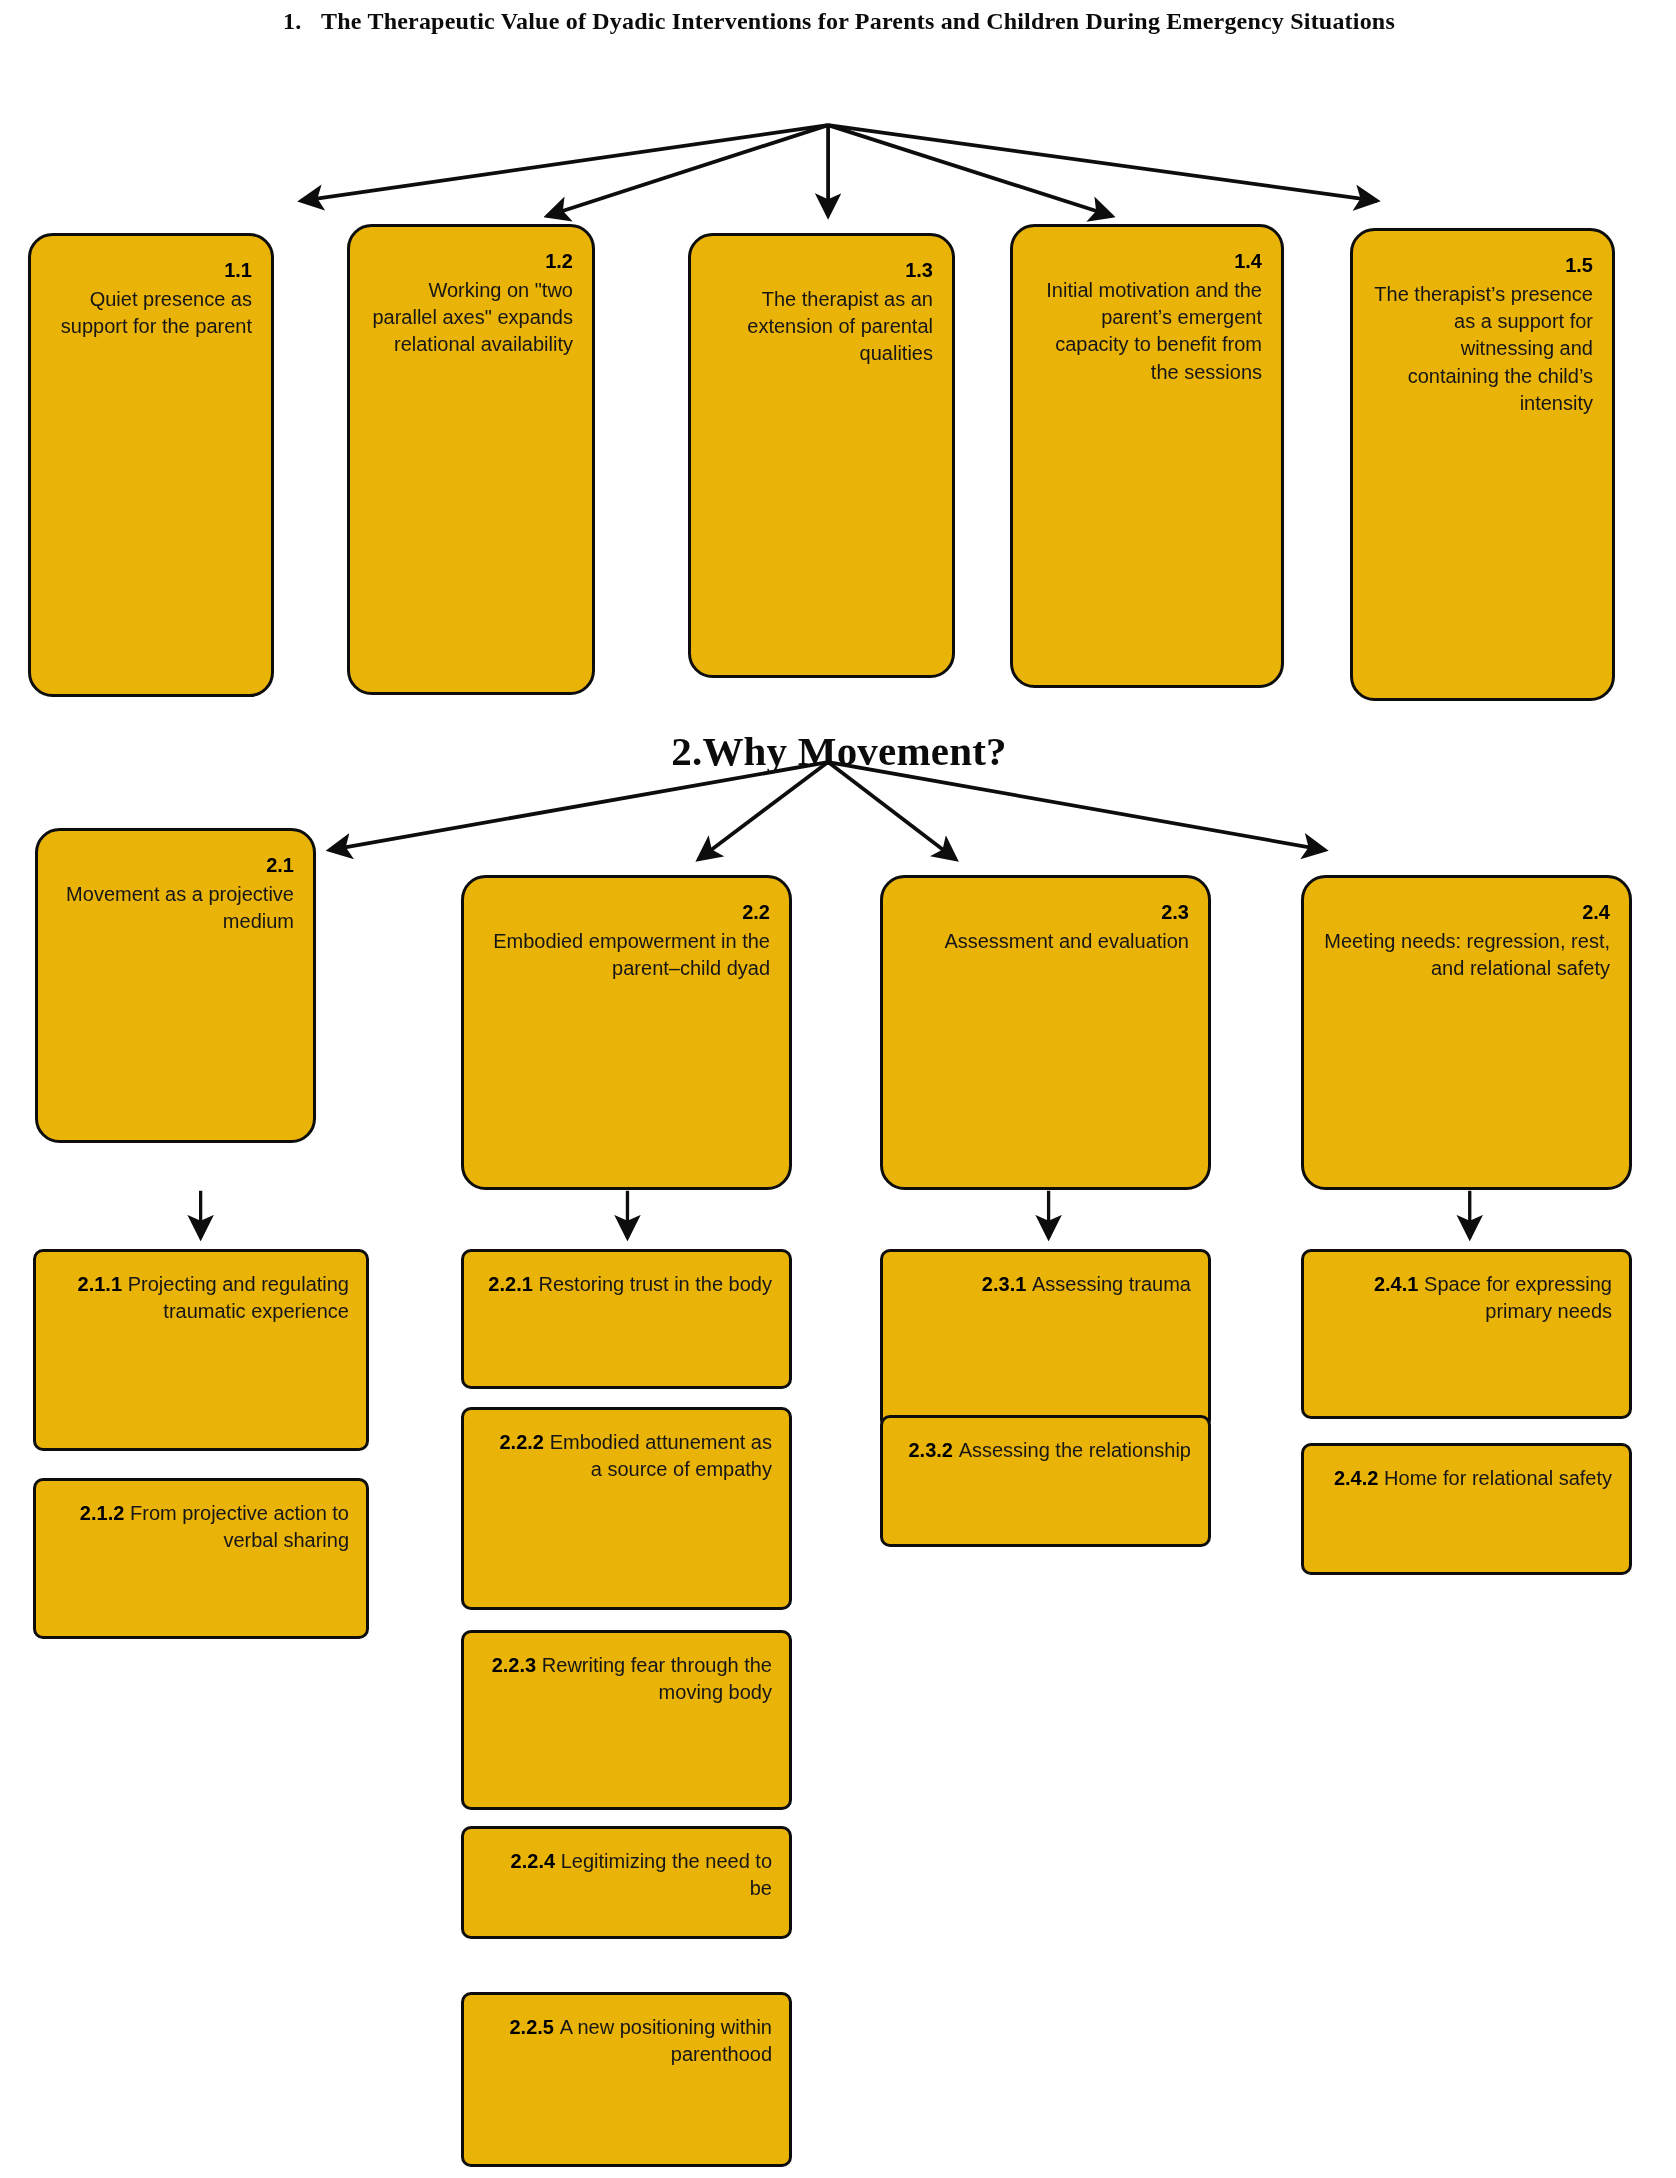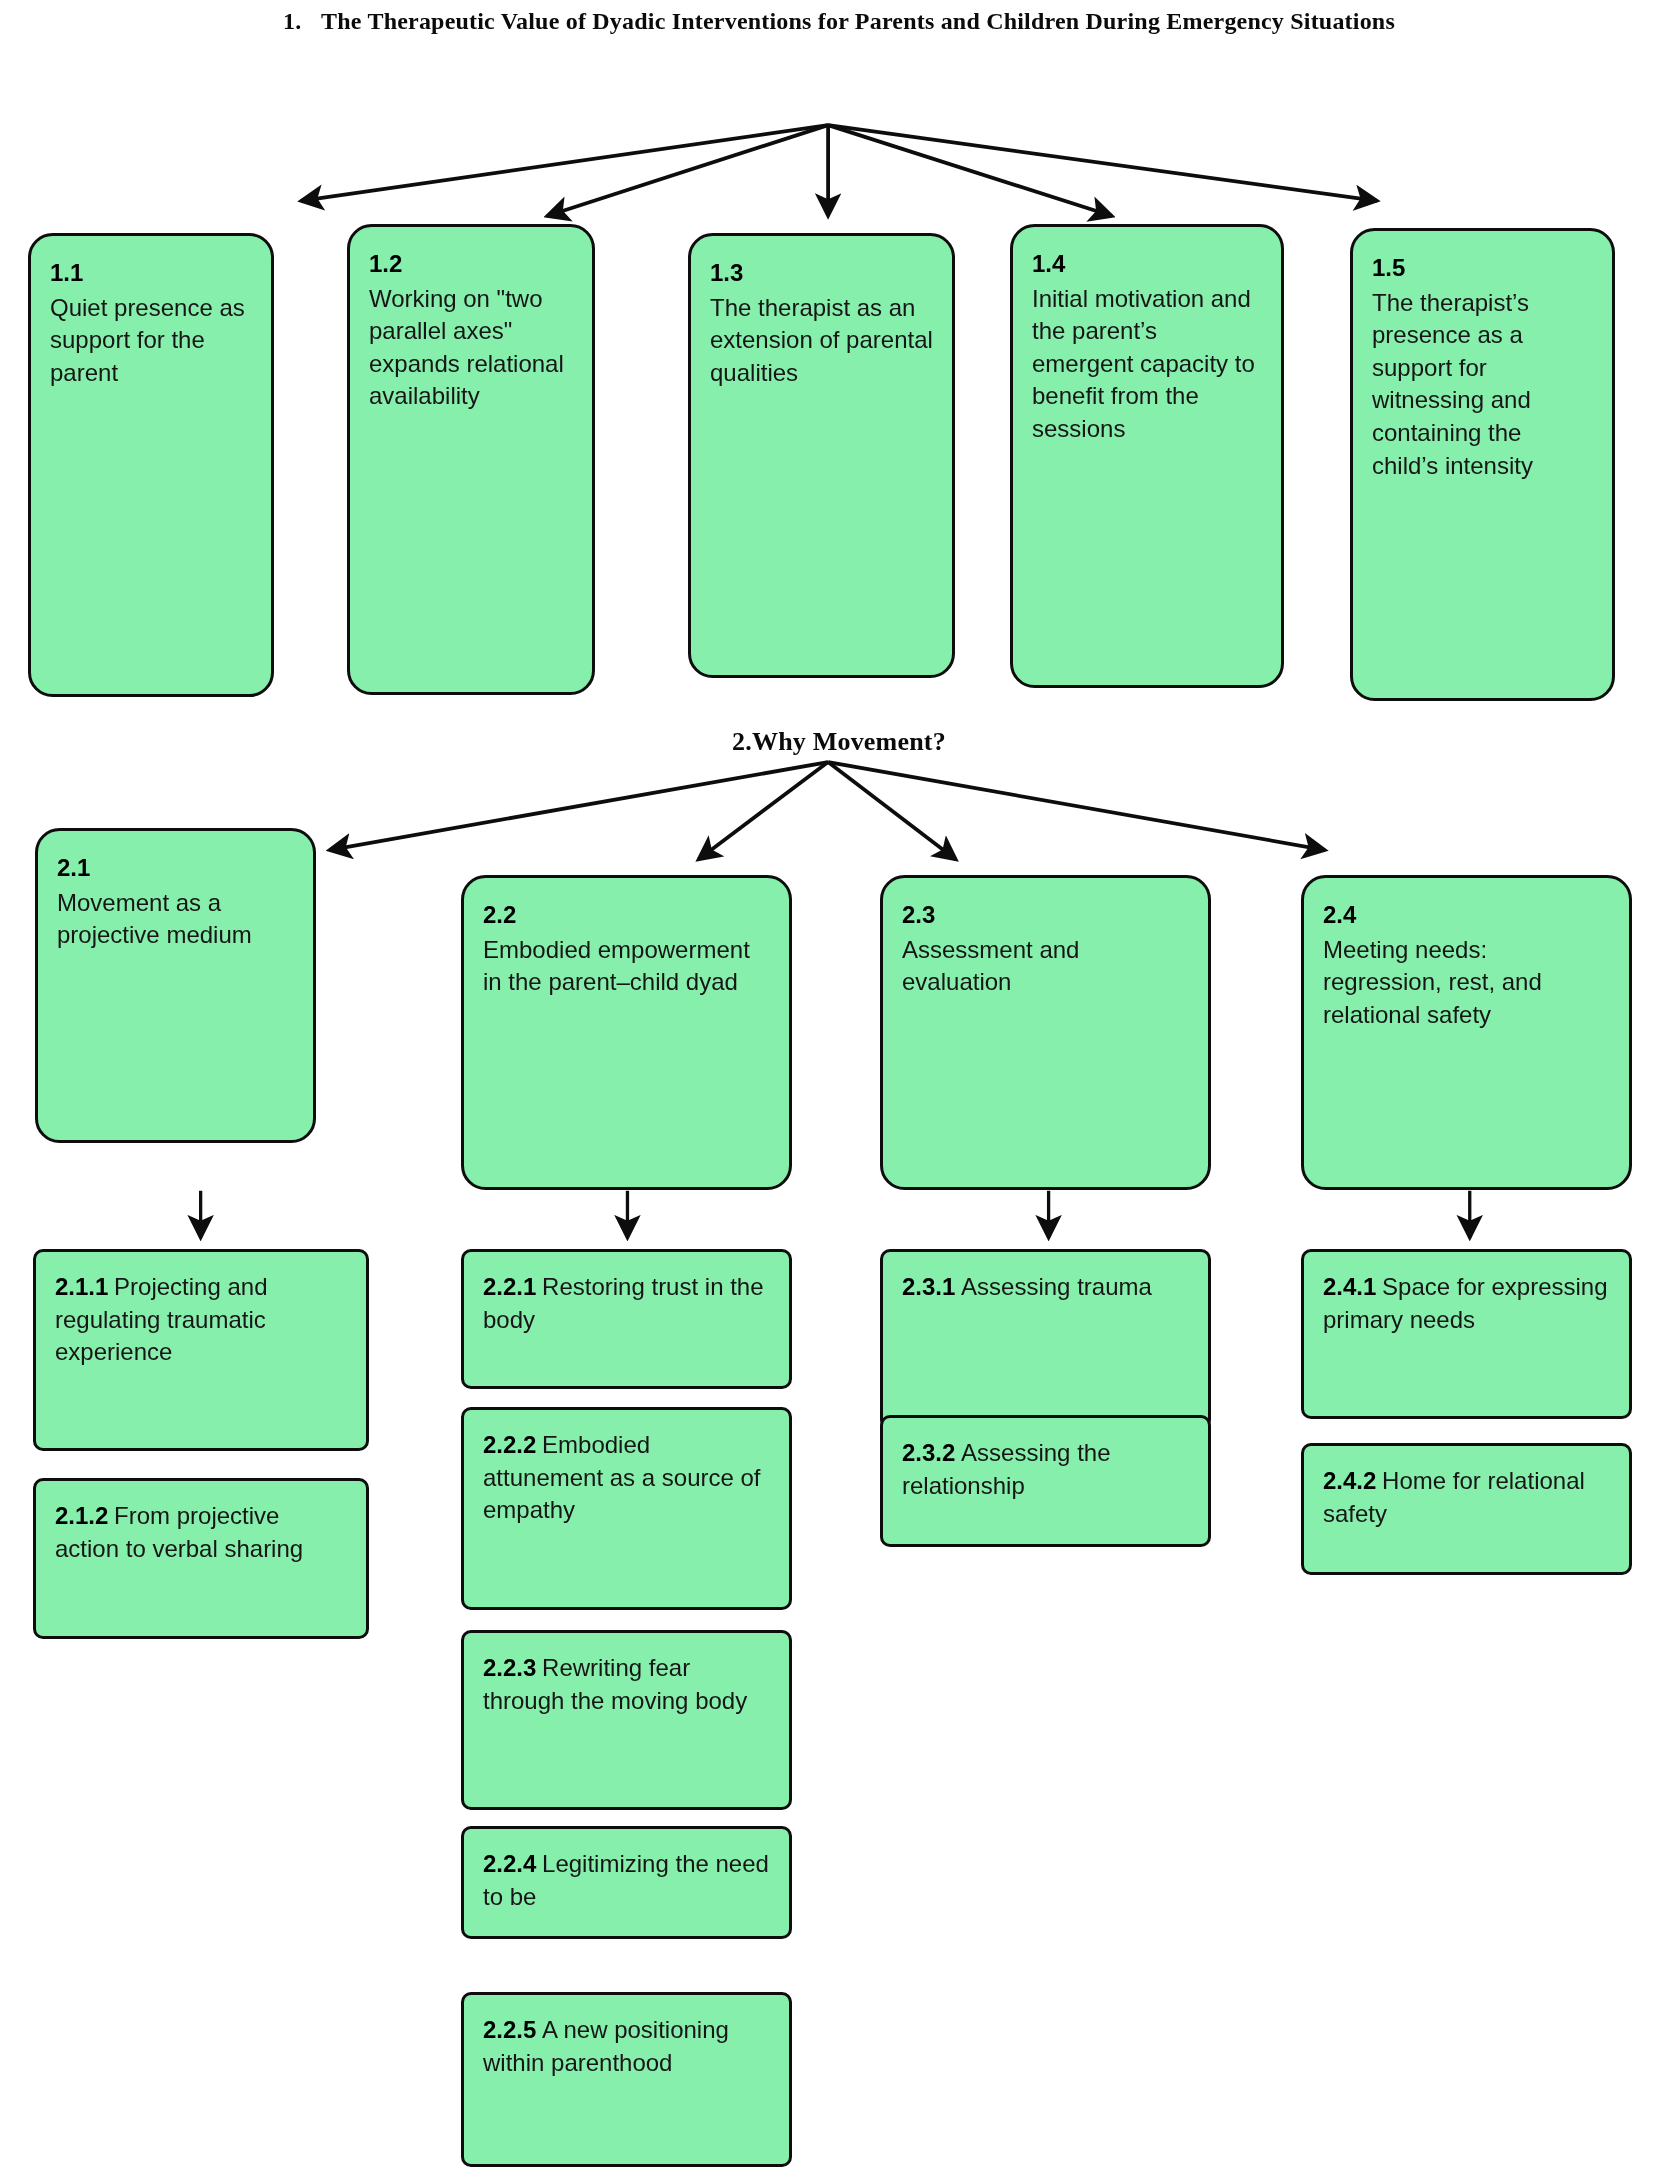--- a/index.html
+++ b/index.html
@@ -15,33 +15,34 @@
     position:absolute;
     font-family:"Liberation Serif","DejaVu Serif",serif;
     font-weight:bold;
     color:#0b0b0b;
     text-align:center;
     line-height:1.30;
     letter-spacing:0.2px;
   }
   #title-1{left:129px;top:5.7px;width:1420px;font-size:24px;}
   #title-1 .num{display:inline-block;width:38px;text-align:left;}
-  #title-2{left:555px;top:725px;width:568px;font-size:26px;}
+  #title-2{left:555px;top:725px;width:568px;font-size:41px;}
 
   .node{
     position:absolute;
     box-sizing:border-box;
     border:3.8px solid #0d0d0d;
     border-radius:24.6px;
-    background:#86efac;
+    background:#eab308;
     padding:21px 19px 15px 19px;
     line-height:1.36;
-    font-size:24px;
+    font-size:20px;
     color:#161616;
     overflow:hidden;
+    text-align:right;
   }
   .node .code{font-weight:bold;color:#000;}
   .node.top .code{display:block;margin-bottom:1.9px;}
   .node.lvl3{border-radius:10px;border-width:3.8px;padding:19px 17px 15px 19px;}
   .node.lvl3 .code{display:inline;margin-right:5.7px;}
   .node .body{display:inline;}
   .node.top .body{display:block;}
 </style>
 </head>
 <body>

